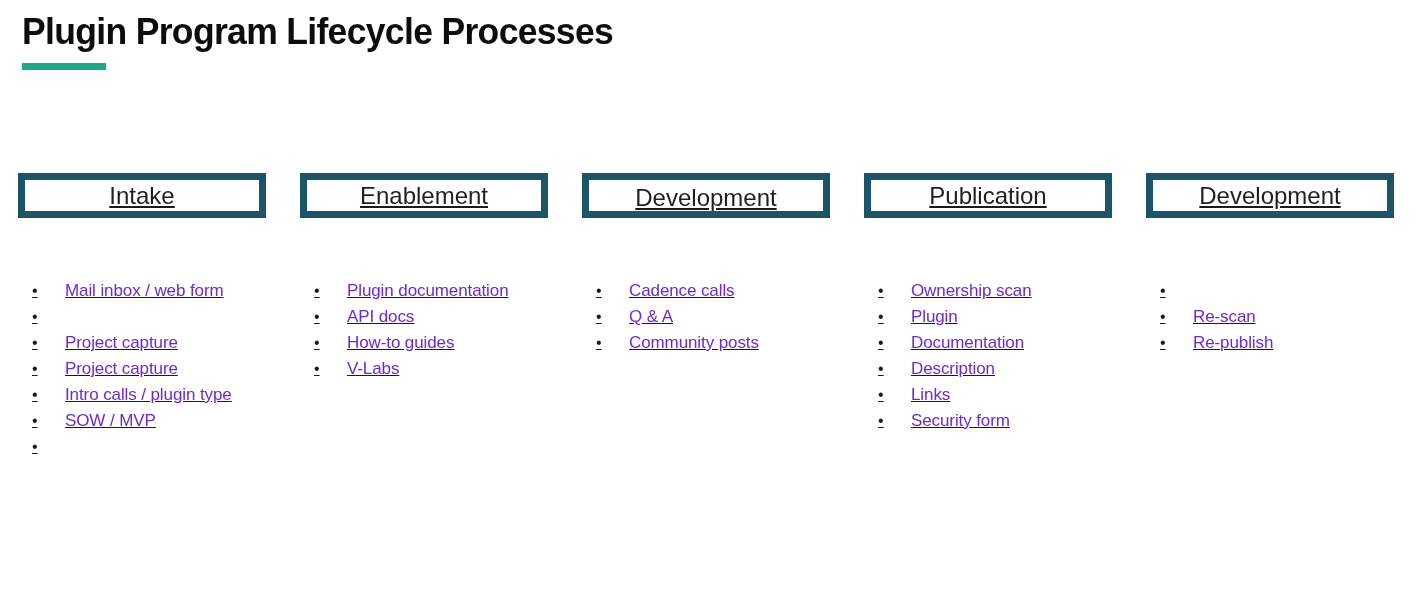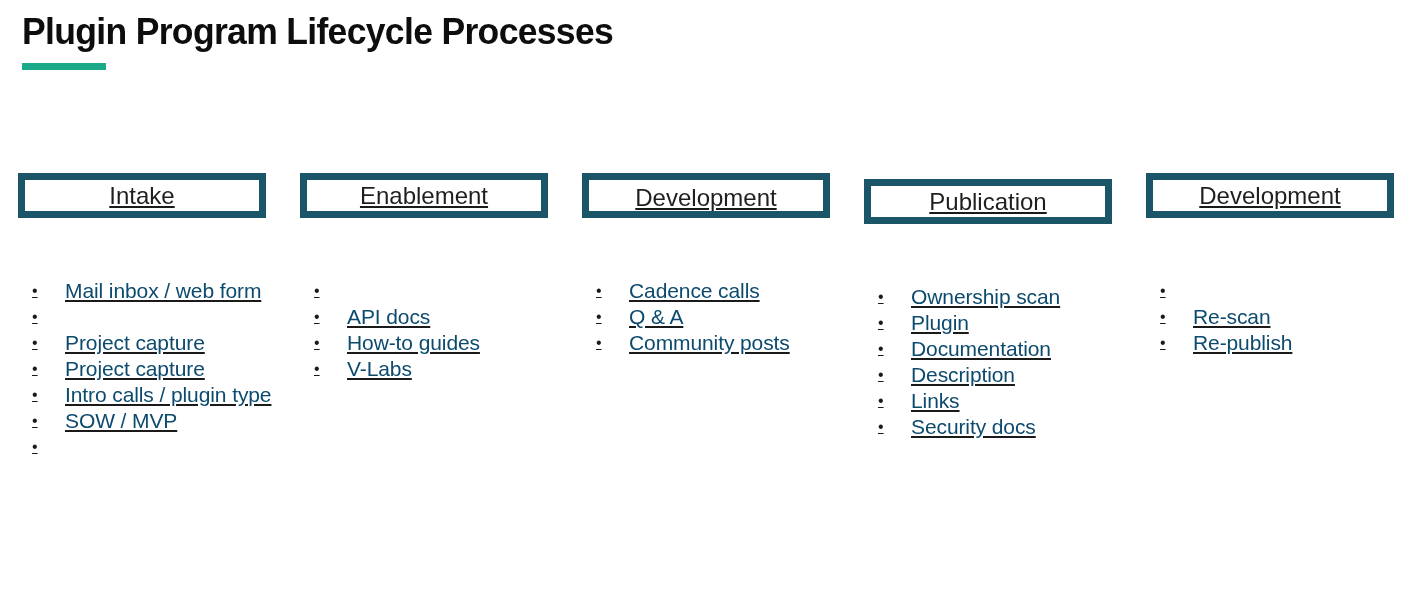--- a/index.html
+++ b/index.html
@@ -91,23 +91,23 @@
   .bullet-dot {
     flex: 0 0 auto;
     width: 47px;
     padding-left: 14px;
     box-sizing: border-box;
     font-size: 16px;
     line-height: 26px;
     color: #1a1a1a;
   }
   .bullet-text {
-    font-size: 21px;
-    line-height: 26px;
-    color: #0c4a6e;
+    font-size: 17px;
+    line-height: 26px;
+    color: #6d28d9;
     letter-spacing: -0.1px;
   }
 </style>
 </head>
 <body style="background: rgb(255, 255, 255);">
 
 <div class="title-block">
   <div class="slide-title">Plugin Program Lifecycle Processes</div>
   <div class="title-accent" style="background: rgb(27, 169, 135);"></div>
 </div>
@@ -146,20 +146,21 @@
         </li>
       </ul>
     </div>
     <div class="column">
       <div class="phase-box" style="border-color: rgb(26, 85, 104);">
         <div class="phase-label">Enablement</div>
       </div>
       <ul class="bullet-list">
         <li class="bullet-item">
           <span class="bullet-dot">•</span>
+          <span class="bullet-text">Plugin documentation</span>
         </li>
         <li class="bullet-item">
           <span class="bullet-dot">•</span>
           <span class="bullet-text">API docs</span>
         </li>
         <li class="bullet-item">
           <span class="bullet-dot">•</span>
           <span class="bullet-text">How-to guides</span>
         </li>
         <li class="bullet-item">
@@ -181,21 +182,21 @@
           <span class="bullet-dot">•</span>
           <span class="bullet-text">Q &amp; A</span>
         </li>
         <li class="bullet-item">
           <span class="bullet-dot">•</span>
           <span class="bullet-text">Community posts</span>
         </li>
       </ul>
     </div>
     <div class="column">
-      <div class="phase-box" style="border-color: rgb(26, 85, 104); margin-top: 6px;">
+      <div class="phase-box" style="border-color: rgb(26, 85, 104);">
         <div class="phase-label">Publication</div>
       </div>
       <ul class="bullet-list">
         <li class="bullet-item">
           <span class="bullet-dot">•</span>
           <span class="bullet-text">Ownership scan</span>
         </li>
         <li class="bullet-item">
           <span class="bullet-dot">•</span>
           <span class="bullet-text">Plugin</span>
@@ -207,21 +208,21 @@
         <li class="bullet-item">
           <span class="bullet-dot">•</span>
           <span class="bullet-text">Description</span>
         </li>
         <li class="bullet-item">
           <span class="bullet-dot">•</span>
           <span class="bullet-text">Links</span>
         </li>
         <li class="bullet-item">
           <span class="bullet-dot">•</span>
-          <span class="bullet-text">Security docs</span>
+          <span class="bullet-text">Security form</span>
         </li>
       </ul>
     </div>
     <div class="column">
       <div class="phase-box" style="border-color: rgb(26, 85, 104);">
         <div class="phase-label">Development</div>
       </div>
       <ul class="bullet-list">
         <li class="bullet-item">
           <span class="bullet-dot">•</span>

